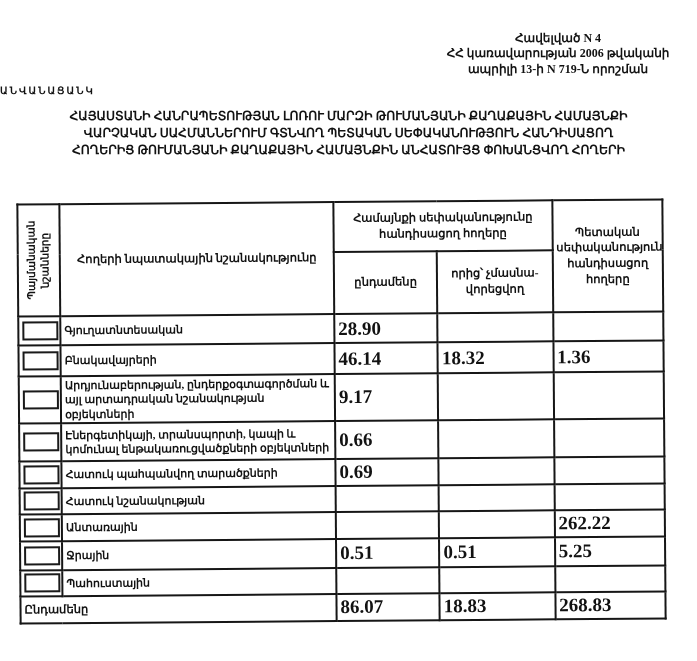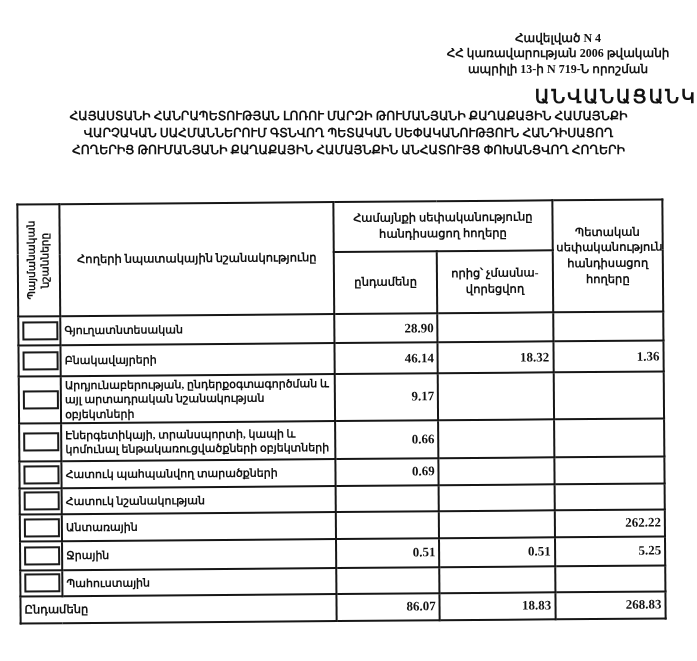--- a/index.html
+++ b/index.html
@@ -10,21 +10,21 @@
     margin-top:24px;
   }
   
   .annex{
     position:absolute;top:7px;right:8px;width:262px;
     text-align:center;font-size:12px;font-weight:bold;line-height:1.28;
   }
   
   .title{
     position:absolute;top:61px;left:0;width:100%;
-    text-align:right;font-size:19px;font-weight:bold;letter-spacing:2px;
+    text-align:left;font-size:10px;font-weight:bold;letter-spacing:2px;
   }
   
   .subtitle{
     position:absolute;top:84px;left:17px;width:663px;
     text-align:center;font-size:12.3px;font-weight:bold;line-height:1.4;
   }
   
   table.land{
     position:absolute;top:177px;left:18px;width:647px;
     border-collapse:collapse;table-layout:fixed;
@@ -58,21 +58,21 @@
   tbody tr:nth-child(8){height:29px;}
   tbody tr:nth-child(9){height:26px;}
   tbody tr.total-row{height:27px;}
   td.c-sym{text-align:center;}
   .checkbox{
     width:32px;height:15px;border:2px solid #1a1a1a;margin:0 auto;background:#fff;
   }
   td.c-label{
     font-size:11px;font-weight:bold;line-height:1.3;text-align:left;padding:2px 5px;
   }
-  td.c-num{font-size:13px;font-weight:bold;text-align:right;}
+  td.c-num{font-size:19px;font-weight:bold;text-align:left;}
   td.c-total-label{
     font-size:11.5px;font-weight:bold;text-align:left;padding-left:86px;
   }
   
   .footer-left{
     position:absolute;left:44px;top:603px;font-size:12.5px;line-height:1.32;color:#0d0d0d;
   }
   .signature{
     position:absolute;left:528px;top:637px;font-size:12.5px;color:#0f172a;
   }

